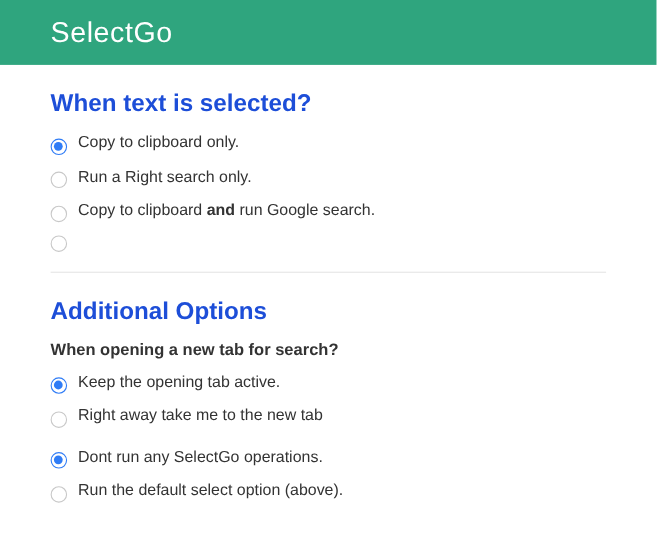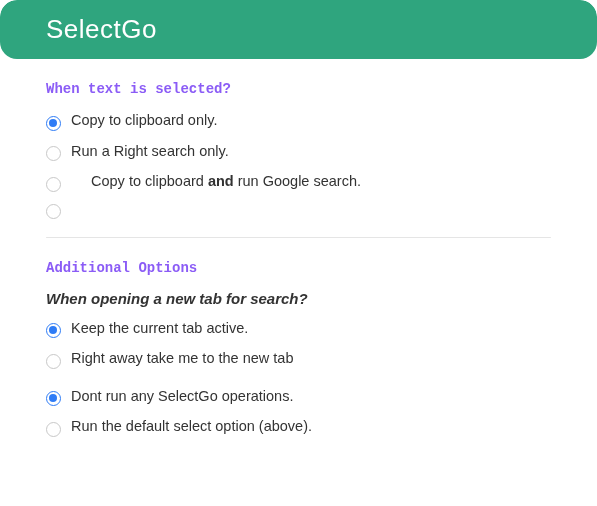--- a/index.html
+++ b/index.html
@@ -1,28 +1,28 @@
 <!DOCTYPE html>
 <html><head>
   <meta charset="utf-8">
   <style>
-    * { box-sizing: border-box; margin: 0; padding: 0; border-radius: 17px; }
+    * { box-sizing: border-box; margin: 0; padding: 0; }
     body { font-family: -apple-system, "Helvetica Neue", Helvetica, Arial, sans-serif; background: #fff; width: 597px; height: 506px; overflow: hidden; }
     .header { background: #2fa57e; padding: 14px 46px; }
     .header-title { color: #fff; font-size: 26px; font-weight: 400; letter-spacing: 0.5px; }
     .content { padding: 22px 46px 0 46px; }
-    .section-heading { font-size: 14px; font-weight: 700; color: #8b5cf6; margin-bottom: 14px; font-family: Liberation Mono, monospace; }
-    .subsection-heading { font-size: 15px; font-weight: 700; color: #333; margin-bottom: 12px; margin-top: 8px; font-style: italic; }
+    .section-heading { font-size: 22px; font-weight: 700; color: #1d4ed8; margin-bottom: 14px; }
+    .subsection-heading { font-size: 15px; font-weight: 700; color: #333; margin-bottom: 12px; margin-top: 8px; }
     .radio-group { margin-bottom: 18px; }
     .radio-row { display: flex; align-items: flex-end; margin-bottom: 11px; cursor: pointer; }
     .radio { flex: 0 0 auto; width: 15px; height: 15px; border-radius: 50%; border: 1.5px solid #c8c8c8; margin-right: 10px; margin-top: 1px; position: relative; }
     .radio.checked { border-color: #2f7cf6; }
     .radio.checked::after { content: ""; position: absolute; top: 2px; left: 2px; width: 8px; height: 8px; border-radius: 50%; background: #2f7cf6; }
     .radio-label { font-size: 14.5px; color: #333; line-height: 1.35; max-width: 440px; }
-    .radio-label .wrap { display: block; max-width: 280px; margin-left: 20px; }
+    .radio-label .wrap { display: block; max-width: 280px; }
     hr.divider { border: none; border-top: 1px solid #e5e5e5; margin: 8px 0 22px 0; }
     b { font-weight: 700; }
   </style>
 </head>
 <body>
 
 <div class="header">
   <div class="header-title">SelectGo</div>
 </div>
 
@@ -51,21 +51,21 @@
   </div>
 
   <hr class="divider">
 
   <h2 class="section-heading">Additional Options</h2>
 
   <div class="subsection-heading">When opening a new tab for search?</div>
   <div class="radio-group">
     <label class="radio-row">
       <span class="radio checked"></span>
-      <span class="radio-label">Keep the current tab active.</span>
+      <span class="radio-label">Keep the opening tab active.</span>
     </label>
     <label class="radio-row">
       <span class="radio"></span>
       <span class="radio-label">Right away take me to the new tab</span>
     </label>
   </div>
 
   <div class="radio-group">
     <label class="radio-row">
       <span class="radio checked"></span>

